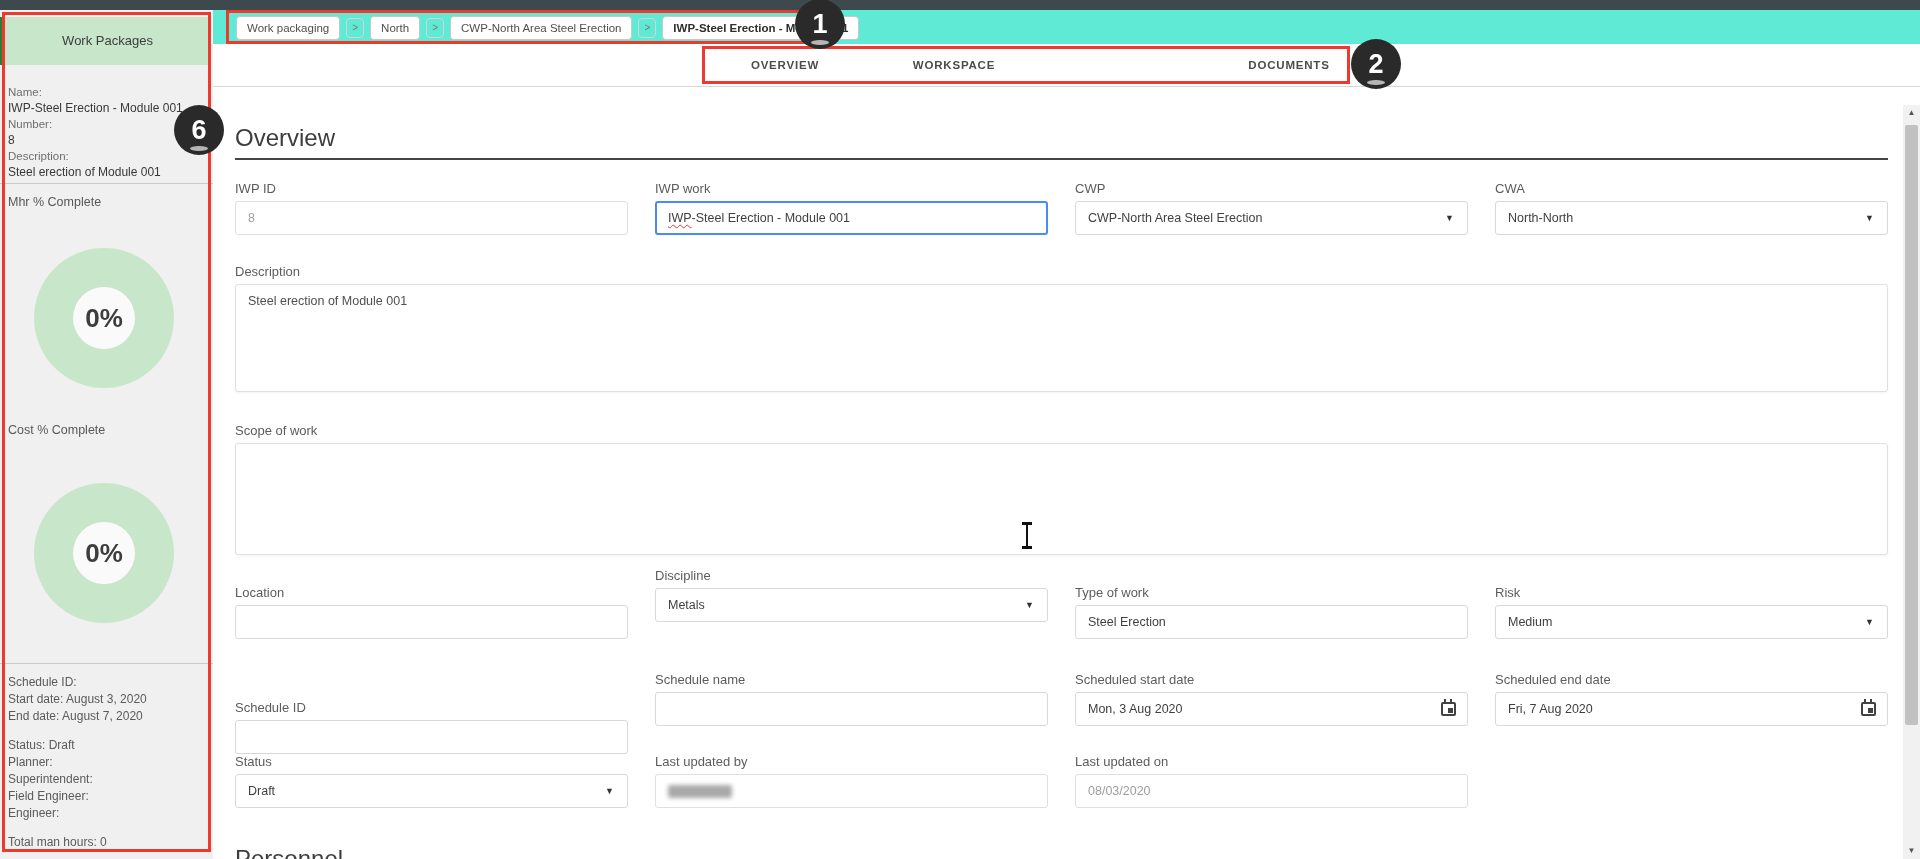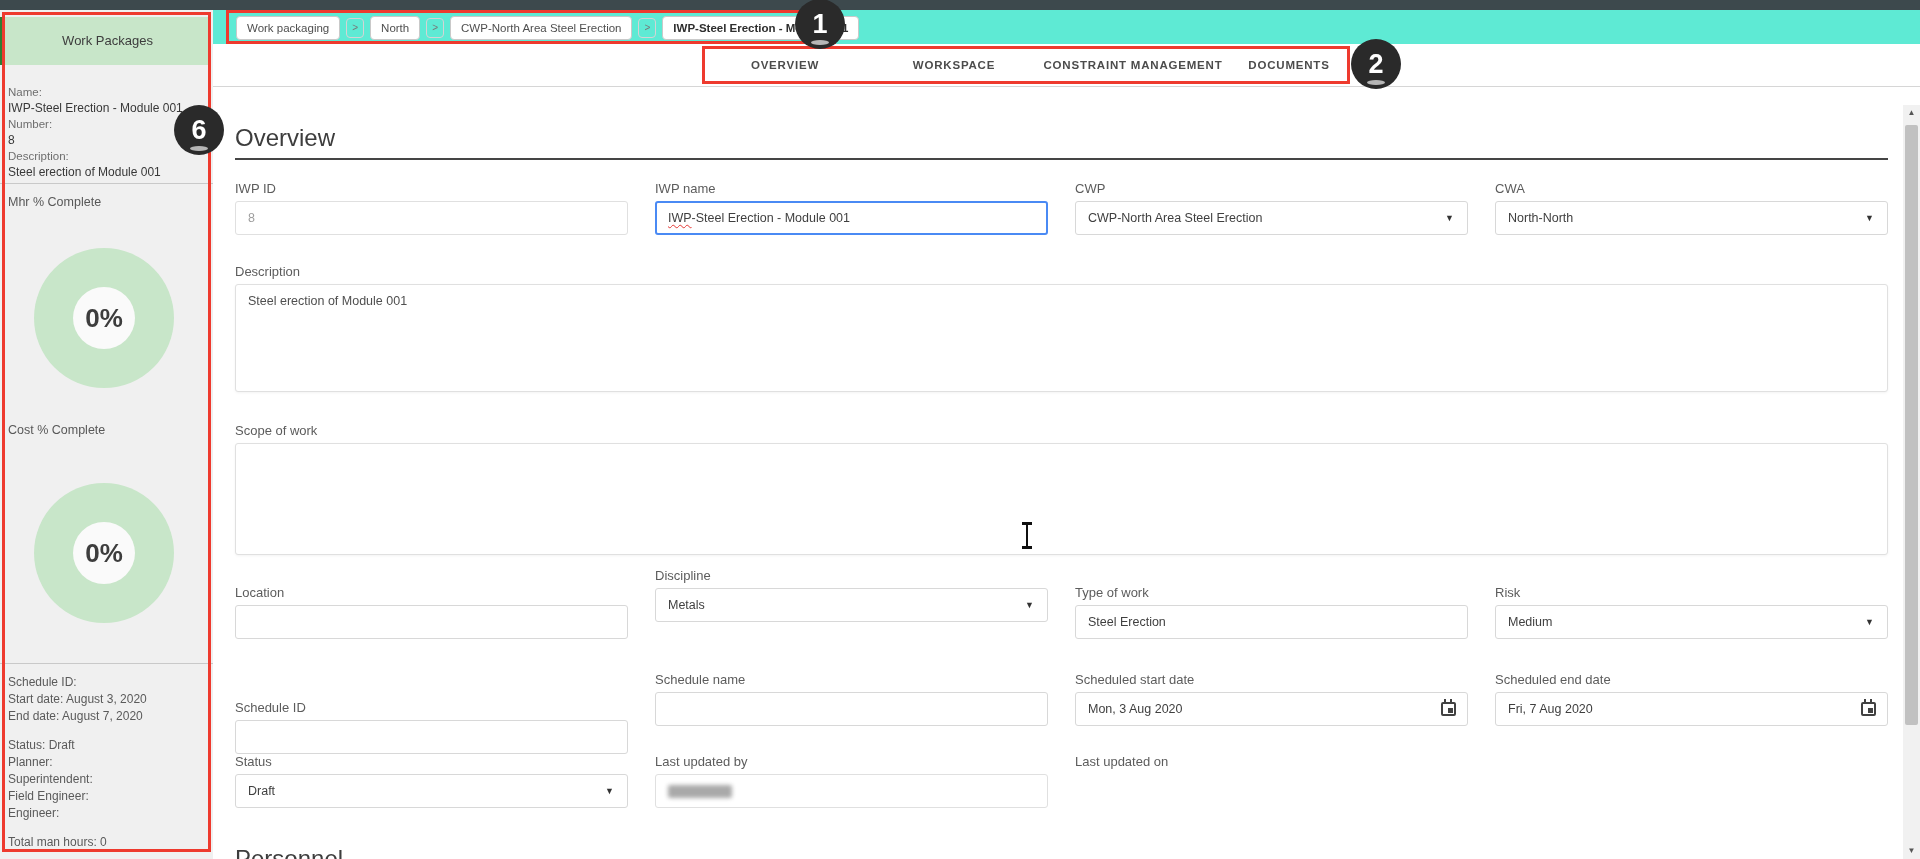--- a/index.html
+++ b/index.html
@@ -105,21 +105,20 @@
     <span class="crumb">CWP-North Area Steel Erection</span>
     <span class="crumb-sep">&gt;</span>
     <span class="crumb current">IWP-Steel Erection - Module 001</span>
   </div>
 </div>
 <div class="abs hline" style="left:213px; top:44px; width:1707px;"></div>
 
 <div class="abs tabsbar">
   <div class="tab" style="left:489px; width:166px;">OVERVIEW</div>
   <div class="tab" style="left:655px; width:172px;">WORKSPACE</div>
-  <div class="tab" style="left:827px; width:186px;">CONSTRAINT MANAGEMENT</div>
   <div class="tab" style="left:1013px; width:126px;">DOCUMENTS</div>
 </div>
 <div class="abs hline" style="left:213px; top:86px; width:1707px; background:#d6d6d6;"></div>
 
 <div class="abs sidebar">
   <div class="side-accent"></div>
   <div class="side-head">Work Packages</div>
 
   <div class="side-info">
     <div class="side-lbl">Name:</div>
@@ -157,21 +156,21 @@
 </div>
 
 <div class="abs ov-title">Overview</div>
 <div class="abs ov-rule"></div>
 
 <div class="field" style="left:235px; top:181px;">
   <div class="f-label">IWP ID</div>
   <input class="f-input disabled" readonly="" value="8" style="">
 </div>
 <div class="field" style="left:655px; top:181px;">
-  <div class="f-label">IWP name</div>
+  <div class="f-label">IWP work</div>
   <div class="f-input focused"><span class="squiggle">IWP</span><span>-Steel Erection - Module 001</span></div>
 </div>
 <div class="field" style="left:1075px; top:181px;">
   <div class="f-label">CWP</div>
   <div class="f-input dropdown">
     <span>CWP-North Area Steel Erection</span>
     <span class="dd-arrow">▼</span>
   </div>
 </div>
 <div class="field" style="left:1495px; top:181px;">
@@ -247,20 +246,23 @@
   </div>
 </div>
 <div class="field" style="left:655px; top:754px;">
   <div class="f-label">Last updated by</div>
   <div class="f-input disabled">
     <span class="redacted"></span>
   </div>
 </div>
 <div class="field" style="left:1075px; top:754px;">
   <div class="f-label">Last updated on</div>
+  <div class="f-input disabled">
+    <span>08/03/2020</span>
+  </div>
 </div>
 
 <div class="abs personnel">Personnel</div>
 
 <div class="abs scrollbar">
   <div class="scroll-btn" style="top:0;">▲</div>
   <div class="scroll-thumb"></div>
   <div class="scroll-btn" style="bottom:0;">▼</div>
 </div>
 

